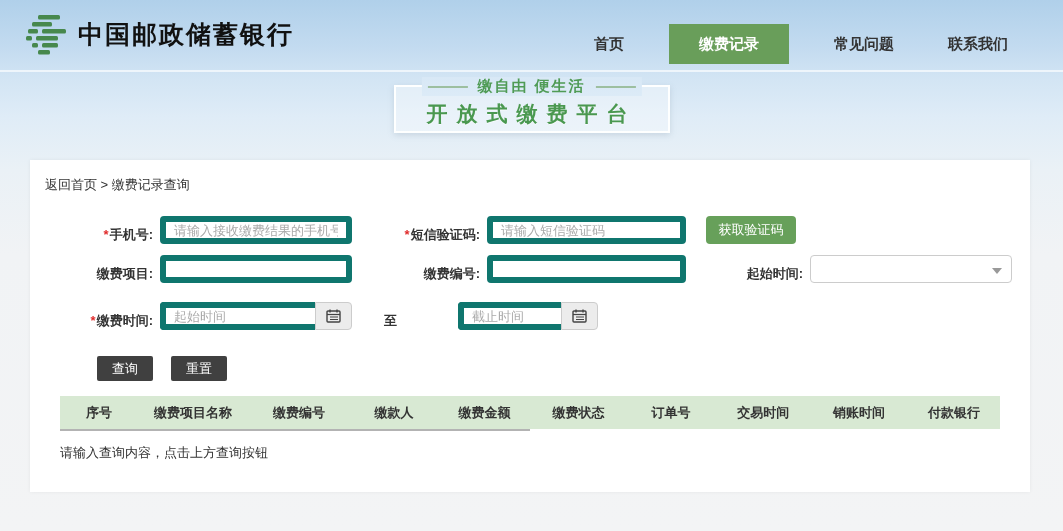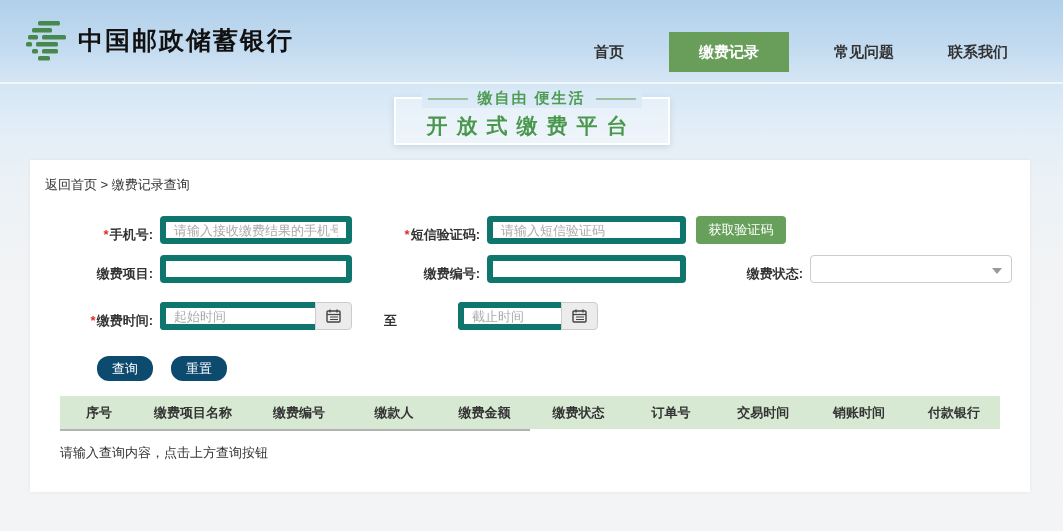--- a/index.html
+++ b/index.html
@@ -4,29 +4,29 @@
 <style>
   * { margin:0; padding:0; box-sizing:border-box; }
   html,body { width:1063px; height:531px; overflow:hidden;
     font-family:"Liberation Sans","DejaVu Sans",sans-serif; }
   body {
     background:linear-gradient(180deg,#b0d0ea 0%,#c3dbf0 9%,#d3e5f4 15%,
       #dfecf7 22%,#eaf1f6 32%,#f1f3f5 48%,#f3f4f5 100%);
     position:relative;
   }
   
-  .header { height:84px; display:flex; align-items:center; position:relative;
+  .header { height:72px; display:flex; align-items:center; position:relative;
     border-bottom:2px solid rgba(255,255,255,.65); }
   .logo { display:flex; align-items:center; margin-left:24px; }
   .logo-mark { width:46px; height:44px; margin-right:8px; }
   .logo-txt .cn { font-family:"Liberation Serif","DejaVu Serif",serif;
     font-size:25px; font-weight:bold; color:#111; letter-spacing:2px; line-height:1.1; }
   .logo-txt .en { font-family:"Liberation Serif","DejaVu Serif",serif;
     font-size:11.5px; font-weight:bold; color:#222; letter-spacing:1.2px; margin-top:1px; }
-  .nav { position:absolute; right:28px; top:16px; height:72px; display:flex; align-items:stretch; }
+  .nav { position:absolute; right:28px; top:8px; height:72px; display:flex; align-items:stretch; }
   .nav-item { display:flex; align-items:center; justify-content:center;
     padding:0 27px; font-size:15px; font-weight:bold; color:#333; cursor:pointer; }
   .nav-item.active { background:#699e5a; color:#fff; padding:2px 30px; margin:16px 18px; }
   
   .banner { height:88px; position:relative;border-radius:18px; }
   .banner-box { position:absolute; left:50%; top:13px; transform:translateX(-50%);
     width:276px; height:48px; background:rgba(255,255,255,.35);
     border:2px solid rgba(255,255,255,.95); box-shadow:0 2px 6px rgba(120,140,160,.25); }
   .banner-slogan { position:absolute; top:-10px; left:50%; transform:translateX(-50%);
     display:flex; align-items:center; white-space:nowrap;
@@ -43,37 +43,37 @@
   .form { margin-top:22px; font-size:13px; }
   .f-row { display:flex; align-items:flex-end; margin-bottom:11px; }
   .f-label { width:130px; text-align:right; font-weight:bold; color:#333; padding-right:7px; white-space:nowrap; }
   .f-label .req { color:#e02b2b; margin-right:1px; }
   .f-label.l2 { width:135px; }
   .f-label.l3 { width:124px; }
   input.txt { height:28px; border:6px solid #0f766e; border-radius:4px; padding:0 8px;
     font-size:13px; color:#333; outline:none; font-family:inherit; }
   input.txt::placeholder { color:#aaa; }
   .w1 { width:192px; } .w2 { width:199px; }
-  .sms-btn { margin-left:10px; width:90px; height:28px; background:#67a05a; color:#fff;
+  .sms-btn { margin-left:20px; width:90px; height:28px; background:#67a05a; color:#fff;
     border:none; border-radius:4px; font-size:13px; cursor:pointer; font-family:inherit; }
   .select { width:202px; height:28px; border:1px solid #ccc; border-radius:4px;
     position:relative; background:#fff; cursor:pointer; }
   .caret { position:absolute; right:9px; top:12px; width:0; height:0;
     border-left:5px solid transparent; border-right:5px solid transparent;
     border-top:6px solid #999; }
   .dt-group { display:flex; }
   .dt-group input.txt { border-radius:4px 0 0 4px; border-right:none; }
   .dt1 { width:155px; } .dt2 { width:103px; }
   .dt-addon { width:37px; height:28px; background:#ececec; border:1px solid #ccc;
     border-radius:0 4px 4px 0; display:flex; align-items:center; justify-content:center; cursor:pointer; }
   .to-label { font-weight:bold; color:#333; margin:0 61px 0 32px; }
   
   .actions { margin:26px 0 0 67px; display:flex; }
-  .btn { height:25px; padding:0 15px; background:#0c4a6e; color:#fff; border:none;
-    border-radius:12px; font-size:13px; cursor:pointer; font-family:inherit; }
+  .btn { height:25px; padding:0 15px; background:#404040; color:#fff; border:none;
+    border-radius:2px; font-size:13px; cursor:pointer; font-family:inherit; }
   .btn + .btn { margin-left:18px; }
   
   .table { margin:15px 30px 0 30px; }
   .t-head { display:flex; background:#d8e9d3; height:33px; align-items:center; }
   .t-cell { font-size:13px; font-weight:bold; color:#333; text-align:center; white-space:nowrap; }
   .c0{width:8.3%}.c1{width:11.7%}.c2{width:10.85%}.c3{width:9.36%}.c4{width:9.9%}
   .c5{width:10.1%}.c6{width:9.6%}.c7{width:10%}.c8{width:10.4%}.c9{width:9.8%}
   .hscroll { width:50%; height:2px; background:#b3b3b3; }
   .empty-msg { margin:13px 0 0 30px; font-size:13px; color:#333; }
 </style>
@@ -129,21 +129,21 @@
       <div class="f-label l2"><span class="req">*</span><span>短信验证码:</span></div>
       <input class="txt w2" placeholder="请输入短信验证码" style="">
       <button class="sms-btn">获取验证码</button>
     </div>
 
     <div class="f-row">
       <div class="f-label"><span>缴费项目:</span></div>
       <input class="txt w1" style="">
       <div class="f-label l2"><span>缴费编号:</span></div>
       <input class="txt w2" style="">
-      <div class="f-label l3"><span>缴费状态:</span></div>
+      <div class="f-label l3"><span>起始时间:</span></div>
       <div class="select">
         <span class="caret"></span>
       </div>
     </div>
 
     <div class="f-row" style="margin-top:19px;">
       <div class="f-label"><span class="req">*</span><span>缴费时间:</span></div>
       <div class="dt-group">
         <input class="txt dt1" placeholder="起始时间" style="">
         <div class="dt-addon">

